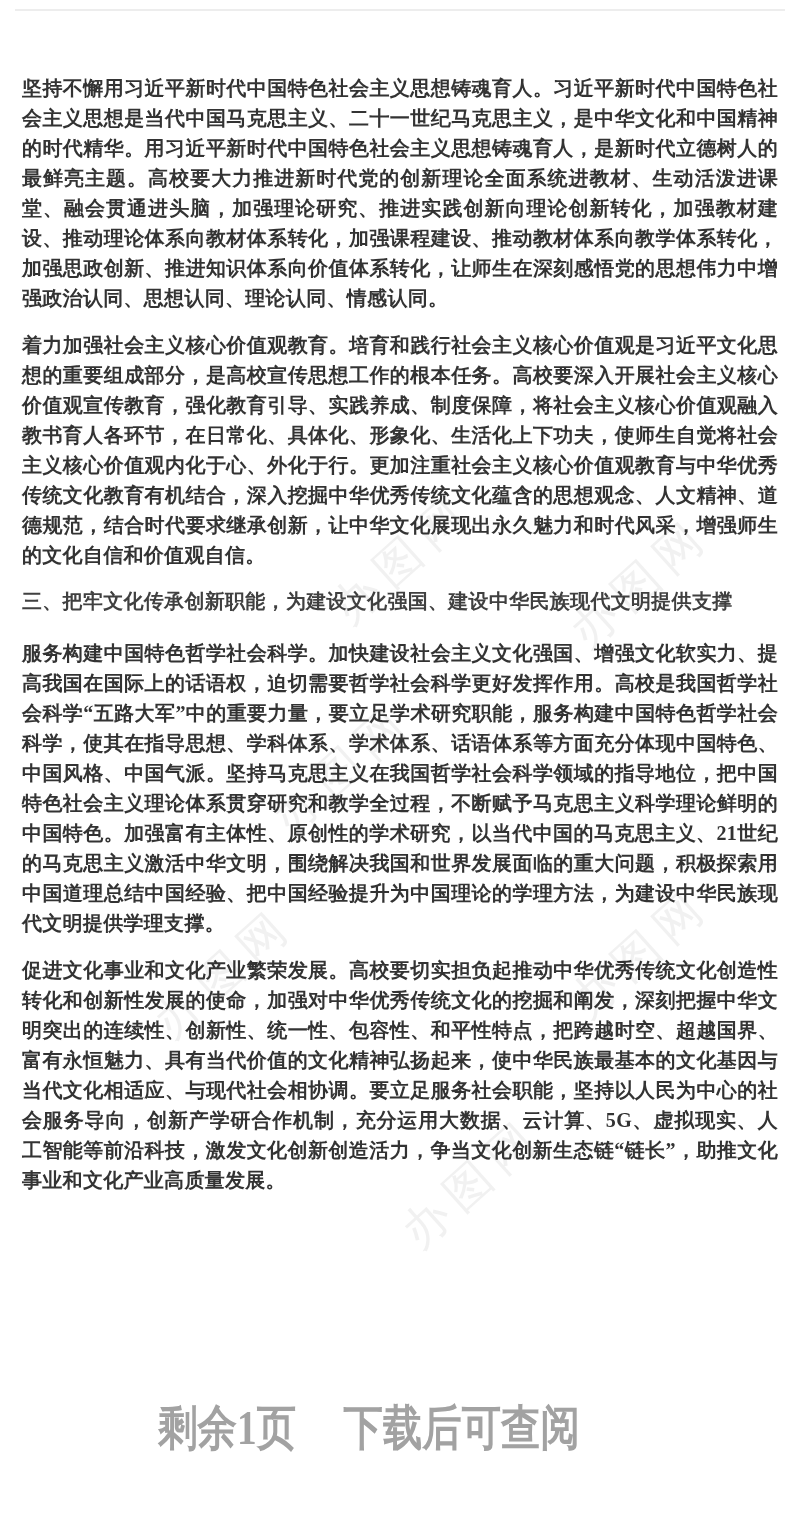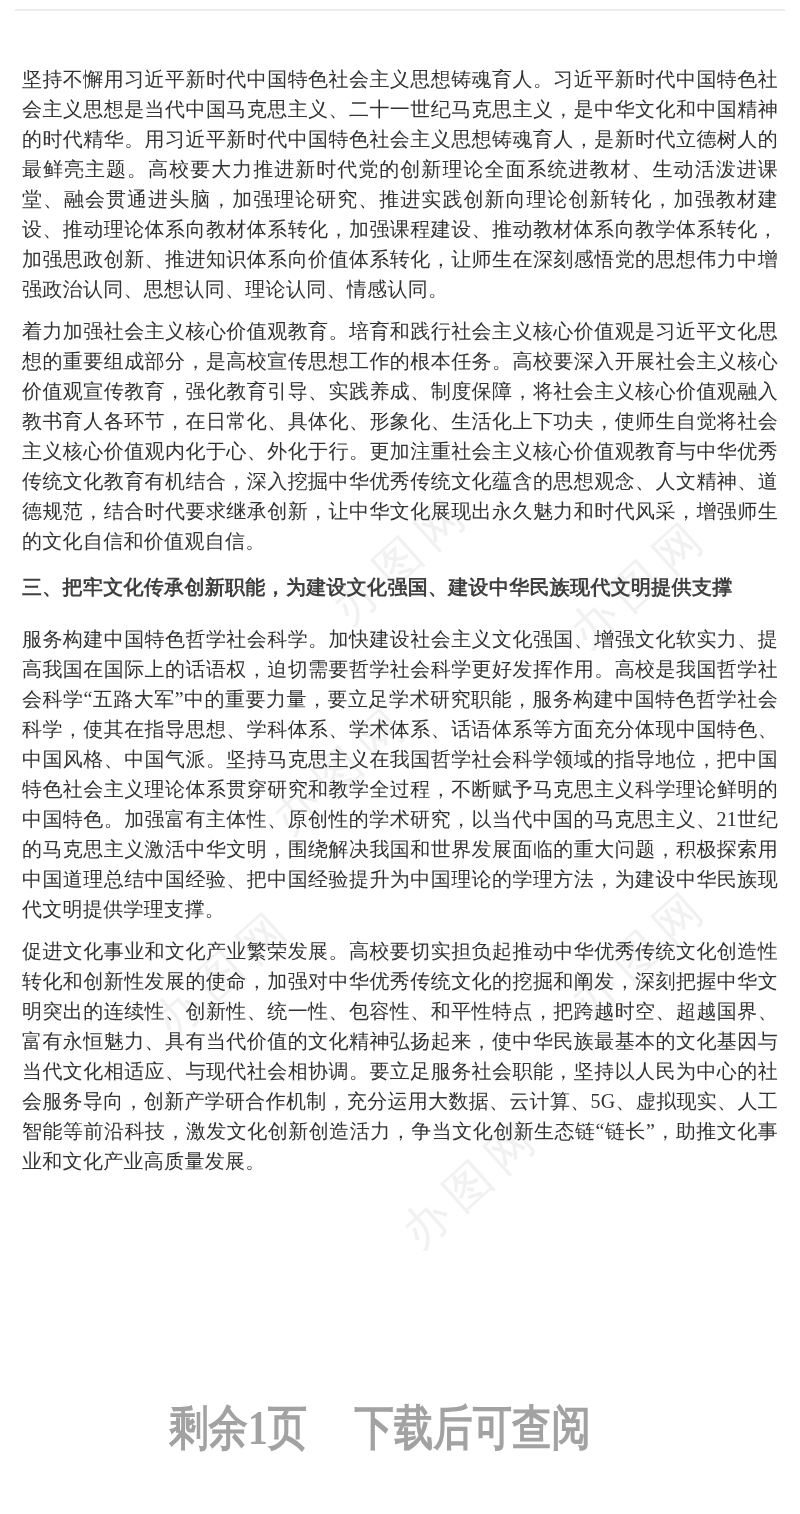--- a/index.html
+++ b/index.html
@@ -50,38 +50,39 @@
   .wm5 { left: 556px; top: 922px; }
   .wm6 { left: 388px; top: 1152px; }
   
   .content {
     position: relative;
     z-index: 2;
     padding: 56px 22px 0 22px;
     color: #333333;
   }
   .content p {
-    margin: 8px 0 12px 0;
+    margin: 17px 0 12px 0;
     font-size: 20px;
     line-height: 30px;
     text-align: justify;
     letter-spacing: 0.3px;
+    font-weight: bold;
   }
   .content h3 {
     margin: 16px 0 22px 0;
     font-size: 20px;
     line-height: 30px;
     font-weight: 700;
     color: #404040;
     letter-spacing: 0.3px;
   }
   
   .preview-footer {
     position: absolute;
-    left: 11px;
+    left: 0;
     top: 1396px;
     width: 737px;
     text-align: center;
     z-index: 3;
   }
   .footer-inner {
     display: inline-block;
     transform: scaleX(0.82);
     transform-origin: center;
     font-size: 48px;

